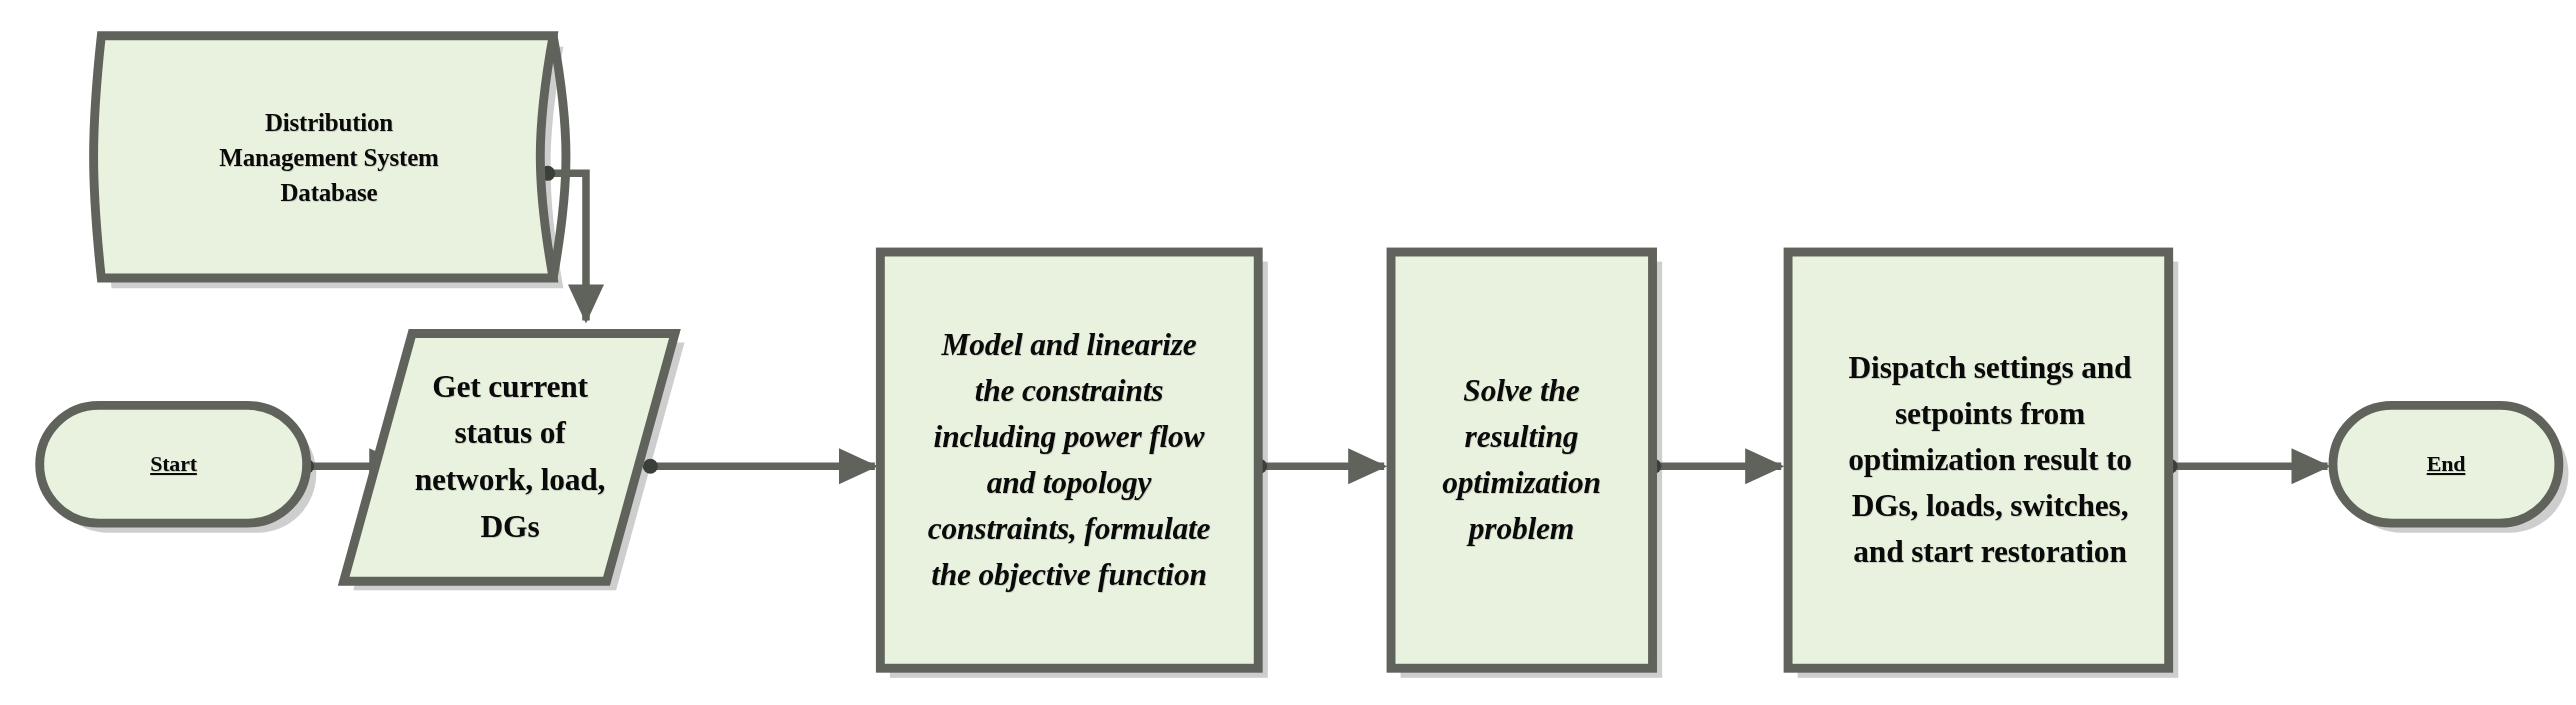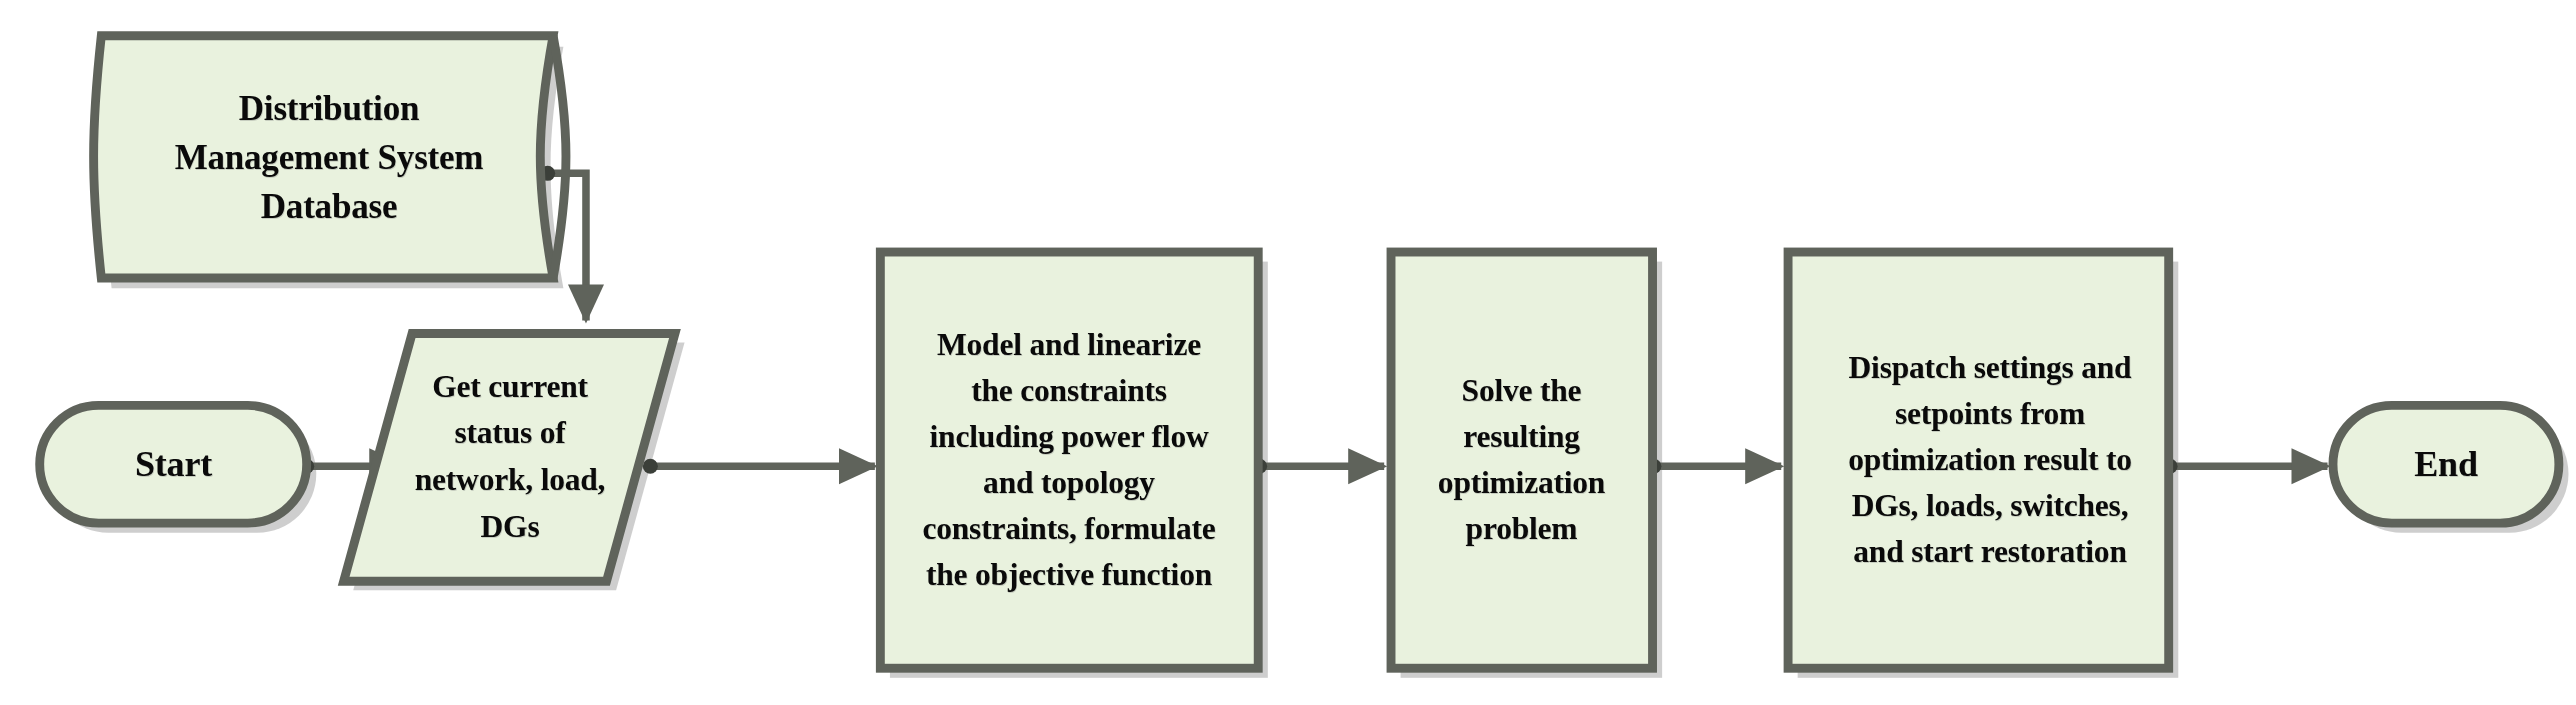--- a/index.html
+++ b/index.html
@@ -41,22 +41,22 @@
     text-align: center;
     font-family: "Liberation Serif", "DejaVu Serif", serif;
     font-weight: bold;
     color: #0a0a0a;
     line-height: 1.30;
     letter-spacing: -0.2px;
     white-space: pre-line;
     pointer-events: none;
     text-shadow: 0.7px 0.7px 0 rgba(120,120,120,0.30);
   }
-  .lbl-terminal { font-size: 36px; }
-  .lbl-db       { font-size: 35px; line-height: 1.40; }
+  .lbl-terminal { font-size: 22px; text-decoration: underline; }
+  .lbl-db       { font-size: 25px; line-height: 1.40; }
   .lbl-para     { font-size: 31.5px; line-height: 1.48; }
   .lbl-proc     { font-size: 31.5px; line-height: 1.46; }
   .hit {
     position: absolute;
     cursor: pointer;
     background: transparent;
   }
 </style>
 </head>
 <body>
@@ -155,28 +155,28 @@
 Management System
 Database</div>
 
   <div class="node-label lbl-terminal" style="left:40px; top:405px; width:267px; height:118px;">Start</div>
 
   <div class="node-label lbl-para" style="left:356px; top:333px; width:308px; height:248px;text-align:center;">Get current
 status of
 network, load,
 DGs</div>
 
-  <div class="node-label lbl-proc" style="left:884px; top:252px; width:370px; height:416px;">Model and linearize
+  <div class="node-label lbl-proc" style="left:884px; top:252px; width:370px; height:416px;font-style:italic;">Model and linearize
 the constraints
 including power flow
 and topology
 constraints, formulate
 the objective function</div>
 
-  <div class="node-label lbl-proc" style="left:1395px; top:252px; width:253px; height:416px;">Solve the
+  <div class="node-label lbl-proc" style="left:1395px; top:252px; width:253px; height:416px;font-style:italic;">Solve the
 resulting
 optimization
 problem</div>
 
   <div class="node-label lbl-proc" style="left:1792px; top:252px; width:372px; height:416px;margin-left:12px;">Dispatch settings and
 setpoints from
 optimization result to
 DGs, loads, switches,
 and start restoration</div>
 

